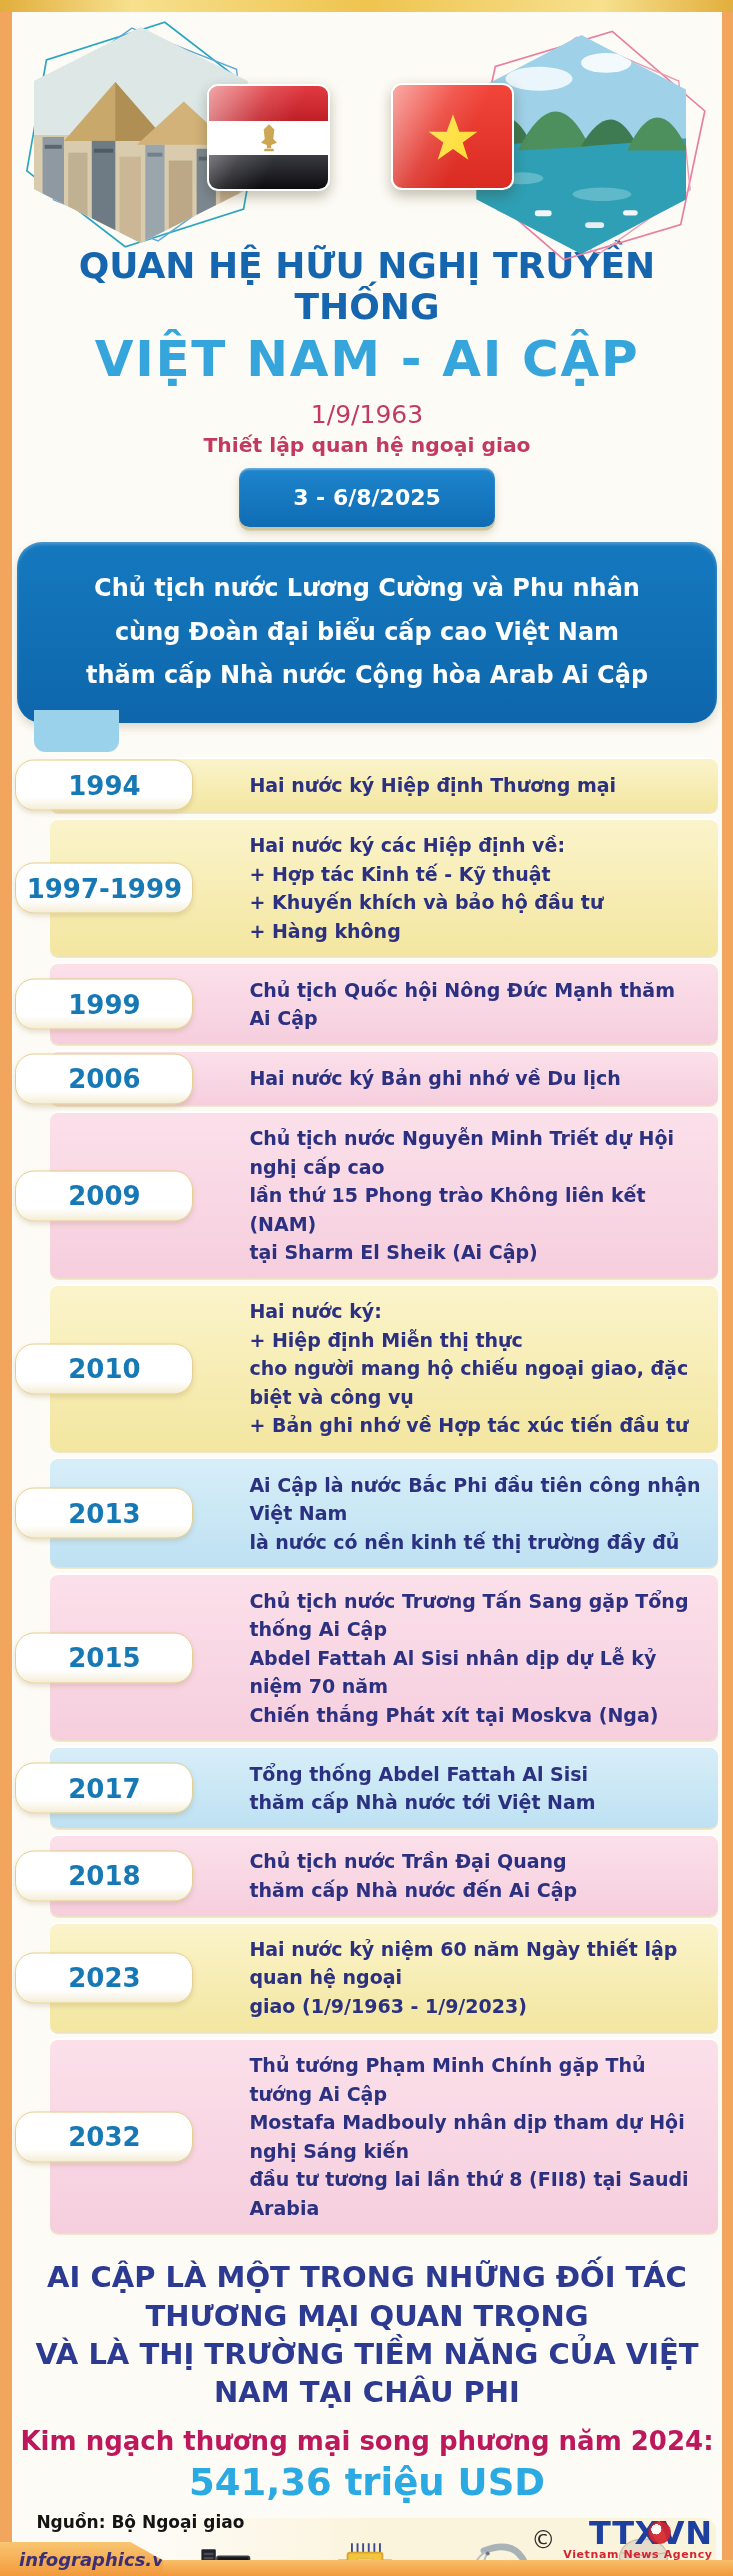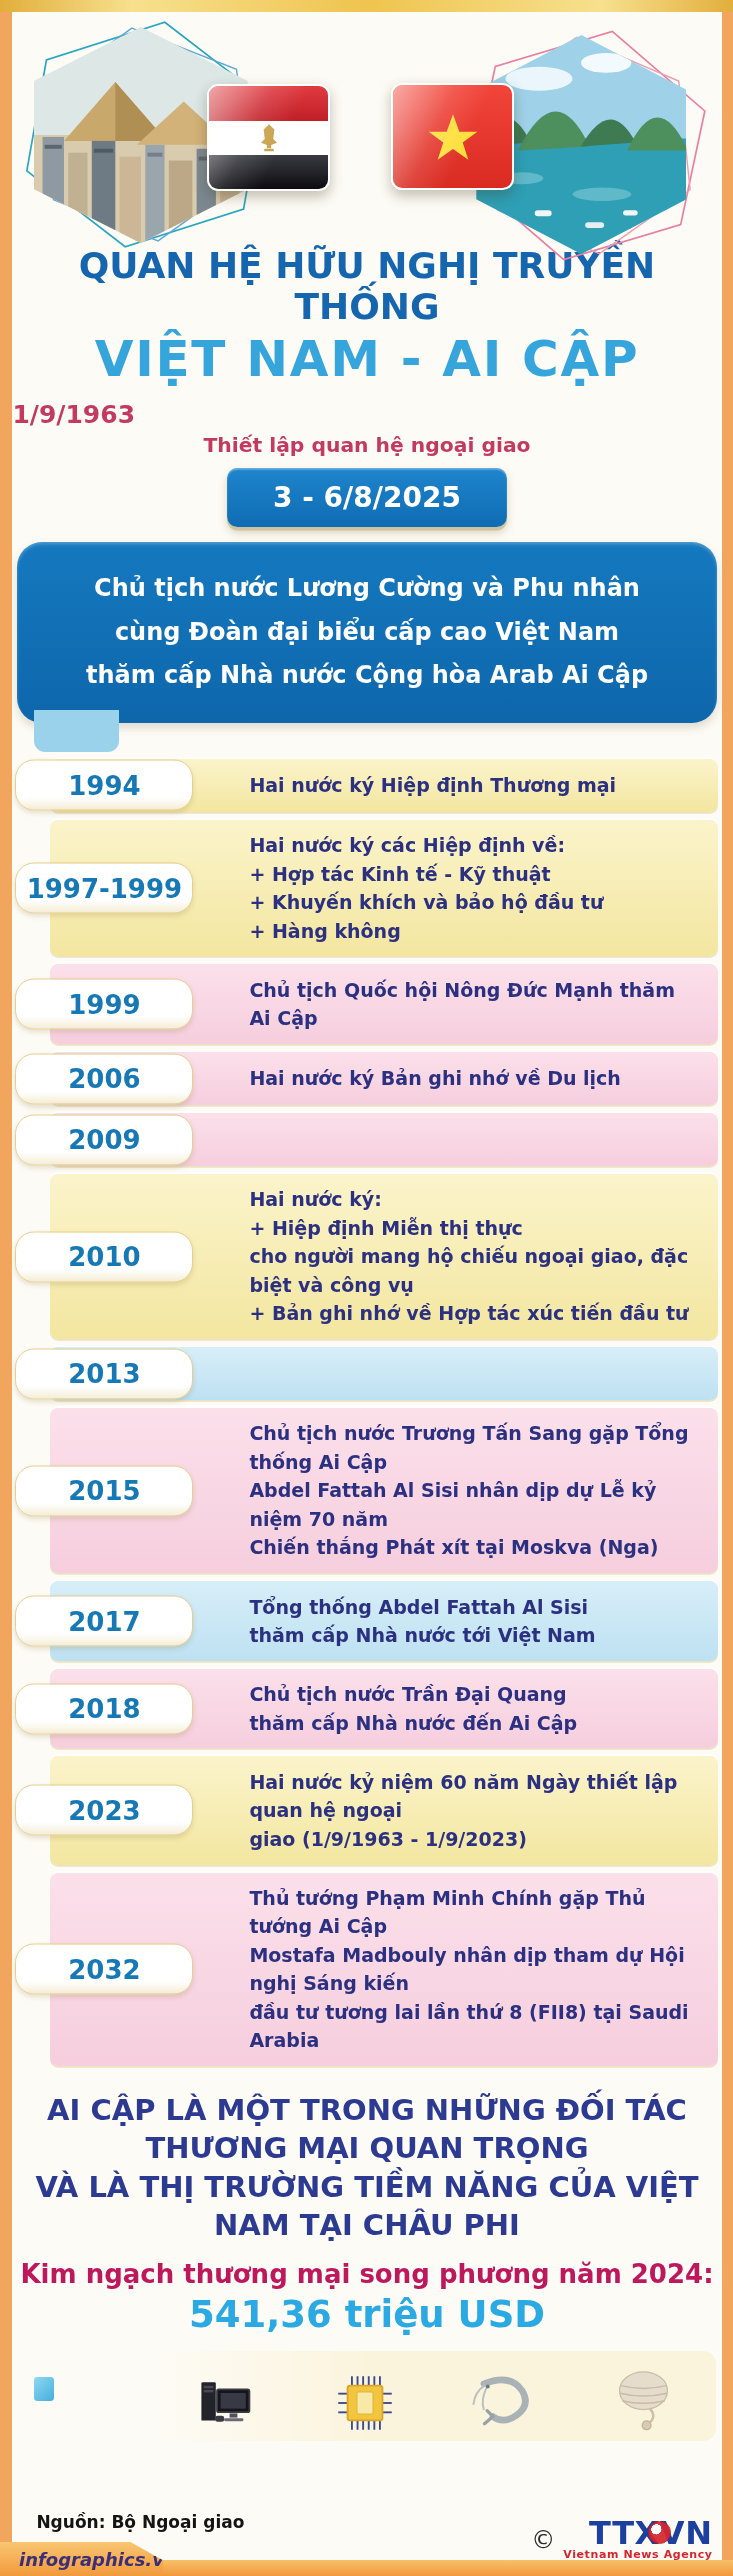--- a/index.html
+++ b/index.html
@@ -25,25 +25,25 @@
   .flag-egypt{left:195px;top:72px;background:#fff;}
   .flag-egypt .s-red{position:absolute;top:0;left:0;right:0;height:33.4%;background:linear-gradient(180deg,#E03A40,#C01F27);}
   .flag-egypt .s-blk{position:absolute;bottom:0;left:0;right:0;height:33.4%;background:linear-gradient(180deg,#3a3a42,#0c0c10);}
   .flag-egypt .eagle{position:absolute;left:50%;top:50%;transform:translate(-50%,-50%);width:21.4px;height:32px;}
   .flag-vn{left:379px;top:71px;background:linear-gradient(180deg,#F2453A,#D92B22);}
   .flag-vn .star{position:absolute;left:50%;top:50%;transform:translate(-50%,-50%);width:54px;height:54px;}
 
   
   .title1{margin:2.3px 5.6px 0;text-align:center;font-size:36px;font-weight:800;color:#1566AE;letter-spacing:0px;}
   .title2{margin:3.4px 5.6px 0;text-align:center;font-size:50px;font-weight:800;color:#35A5DC;letter-spacing:1.7px;}
-  .est-date{margin-top:12.4px;font-size:25px;font-weight:700;color:#C23A60;}
+  .est-date{margin-top:12.4px;text-align:center;font-size:25px;font-weight:400;color:#C23A60;}
   .est-label{margin-top:3.4px;text-align:center;font-size:20.3px;font-weight:700;color:#C23A60;}
-  .date-pill{width:280px;height:59px;margin:11.3px auto 0;border-radius:10.2px;
+  .date-pill{width:256px;height:59px;margin:11.3px auto 0;border-radius:10.2px;
      background:linear-gradient(180deg,#1E85CC,#0F6CB4);display:flex;align-items:center;justify-content:center;
-     color:#fff;font-size:28px;font-weight:800;
+     color:#fff;font-size:22px;font-weight:800;
      box-shadow:0 3.4px 0 rgba(190,175,120,.55),0 5.6px 9px rgba(120,100,40,.25), inset 0 1.7px 1.7px rgba(255,255,255,.35);}
   .mainbox-wrap{position:relative;margin:14.7px 4.5px 0;border-radius:27px;}
   .mainbox{border-radius:25px;padding:25px 17px;background:linear-gradient(180deg,#1579BF,#0E66AB);
      color:#fff;text-align:center;font-size:24px;font-weight:700;line-height:1.82;
      box-shadow:0 4.5px 8px rgba(90,80,40,.18), inset 0 2.3px 3.4px rgba(255,255,255,.25);}
   .fold{position:absolute;left:17px;bottom:-29px;width:85px;height:42px;background:#9AD2EC;
      border-radius:0 0 11.3px 11.3px;z-index:0;}
   .pre{white-space:pre-line;}
 
   
@@ -198,30 +198,35 @@
       <div class="trow t-pink">
         <div class="ypill">1999</div>
         <div class="txt pre">Chủ tịch Quốc hội Nông Đức Mạnh thăm Ai Cập</div>
       </div>
       <div class="trow t-pink">
         <div class="ypill">2006</div>
         <div class="txt pre">Hai nước ký Bản ghi nhớ về Du lịch</div>
       </div>
       <div class="trow t-pink">
         <div class="ypill">2009</div>
+        <div class="txt pre">Chủ tịch nước Nguyễn Minh Triết dự Hội nghị cấp cao
+lần thứ 15 Phong trào Không liên kết (NAM)
+tại Sharm El Sheik (Ai Cập)</div>
       </div>
       <div class="trow t-yellow">
         <div class="ypill">2010</div>
         <div class="txt pre">Hai nước ký:
 + Hiệp định Miễn thị thực
 cho người mang hộ chiếu ngoại giao, đặc biệt và công vụ
 + Bản ghi nhớ về Hợp tác xúc tiến đầu tư</div>
       </div>
       <div class="trow t-blue">
         <div class="ypill">2013</div>
+        <div class="txt pre">Ai Cập là nước Bắc Phi đầu tiên công nhận Việt Nam
+là nước có nền kinh tế thị trường đầy đủ</div>
       </div>
       <div class="trow t-pink">
         <div class="ypill">2015</div>
         <div class="txt pre">Chủ tịch nước Trương Tấn Sang gặp Tổng thống Ai Cập
 Abdel Fattah Al Sisi nhân dịp dự Lễ kỷ niệm 70 năm
 Chiến thắng Phát xít tại Moskva (Nga)</div>
       </div>
       <div class="trow t-blue">
         <div class="ypill">2017</div>
         <div class="txt pre">Tổng thống Abdel Fattah Al Sisi

